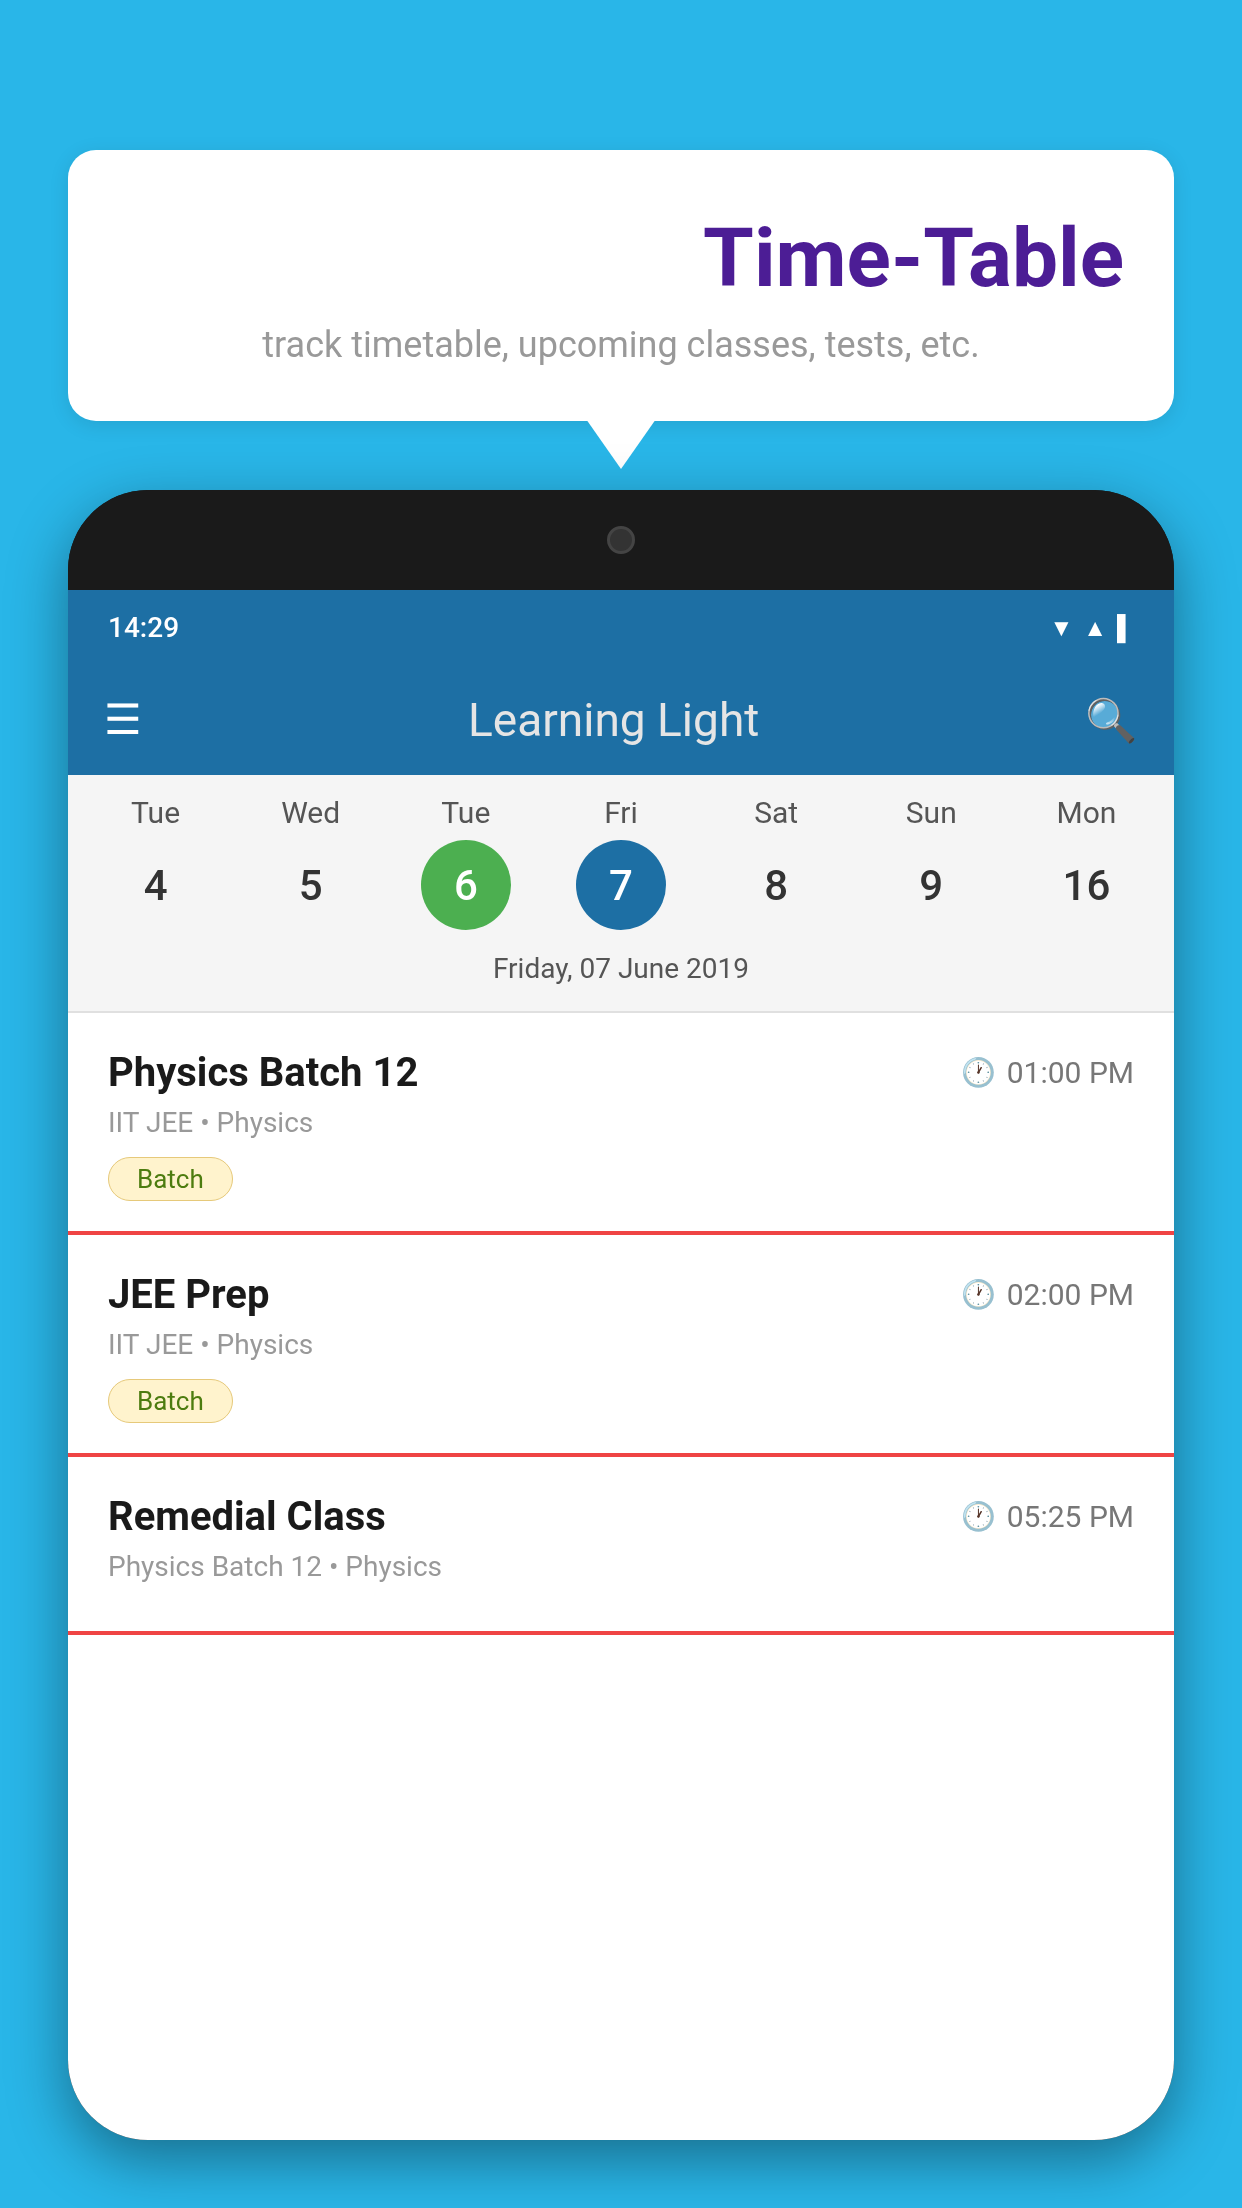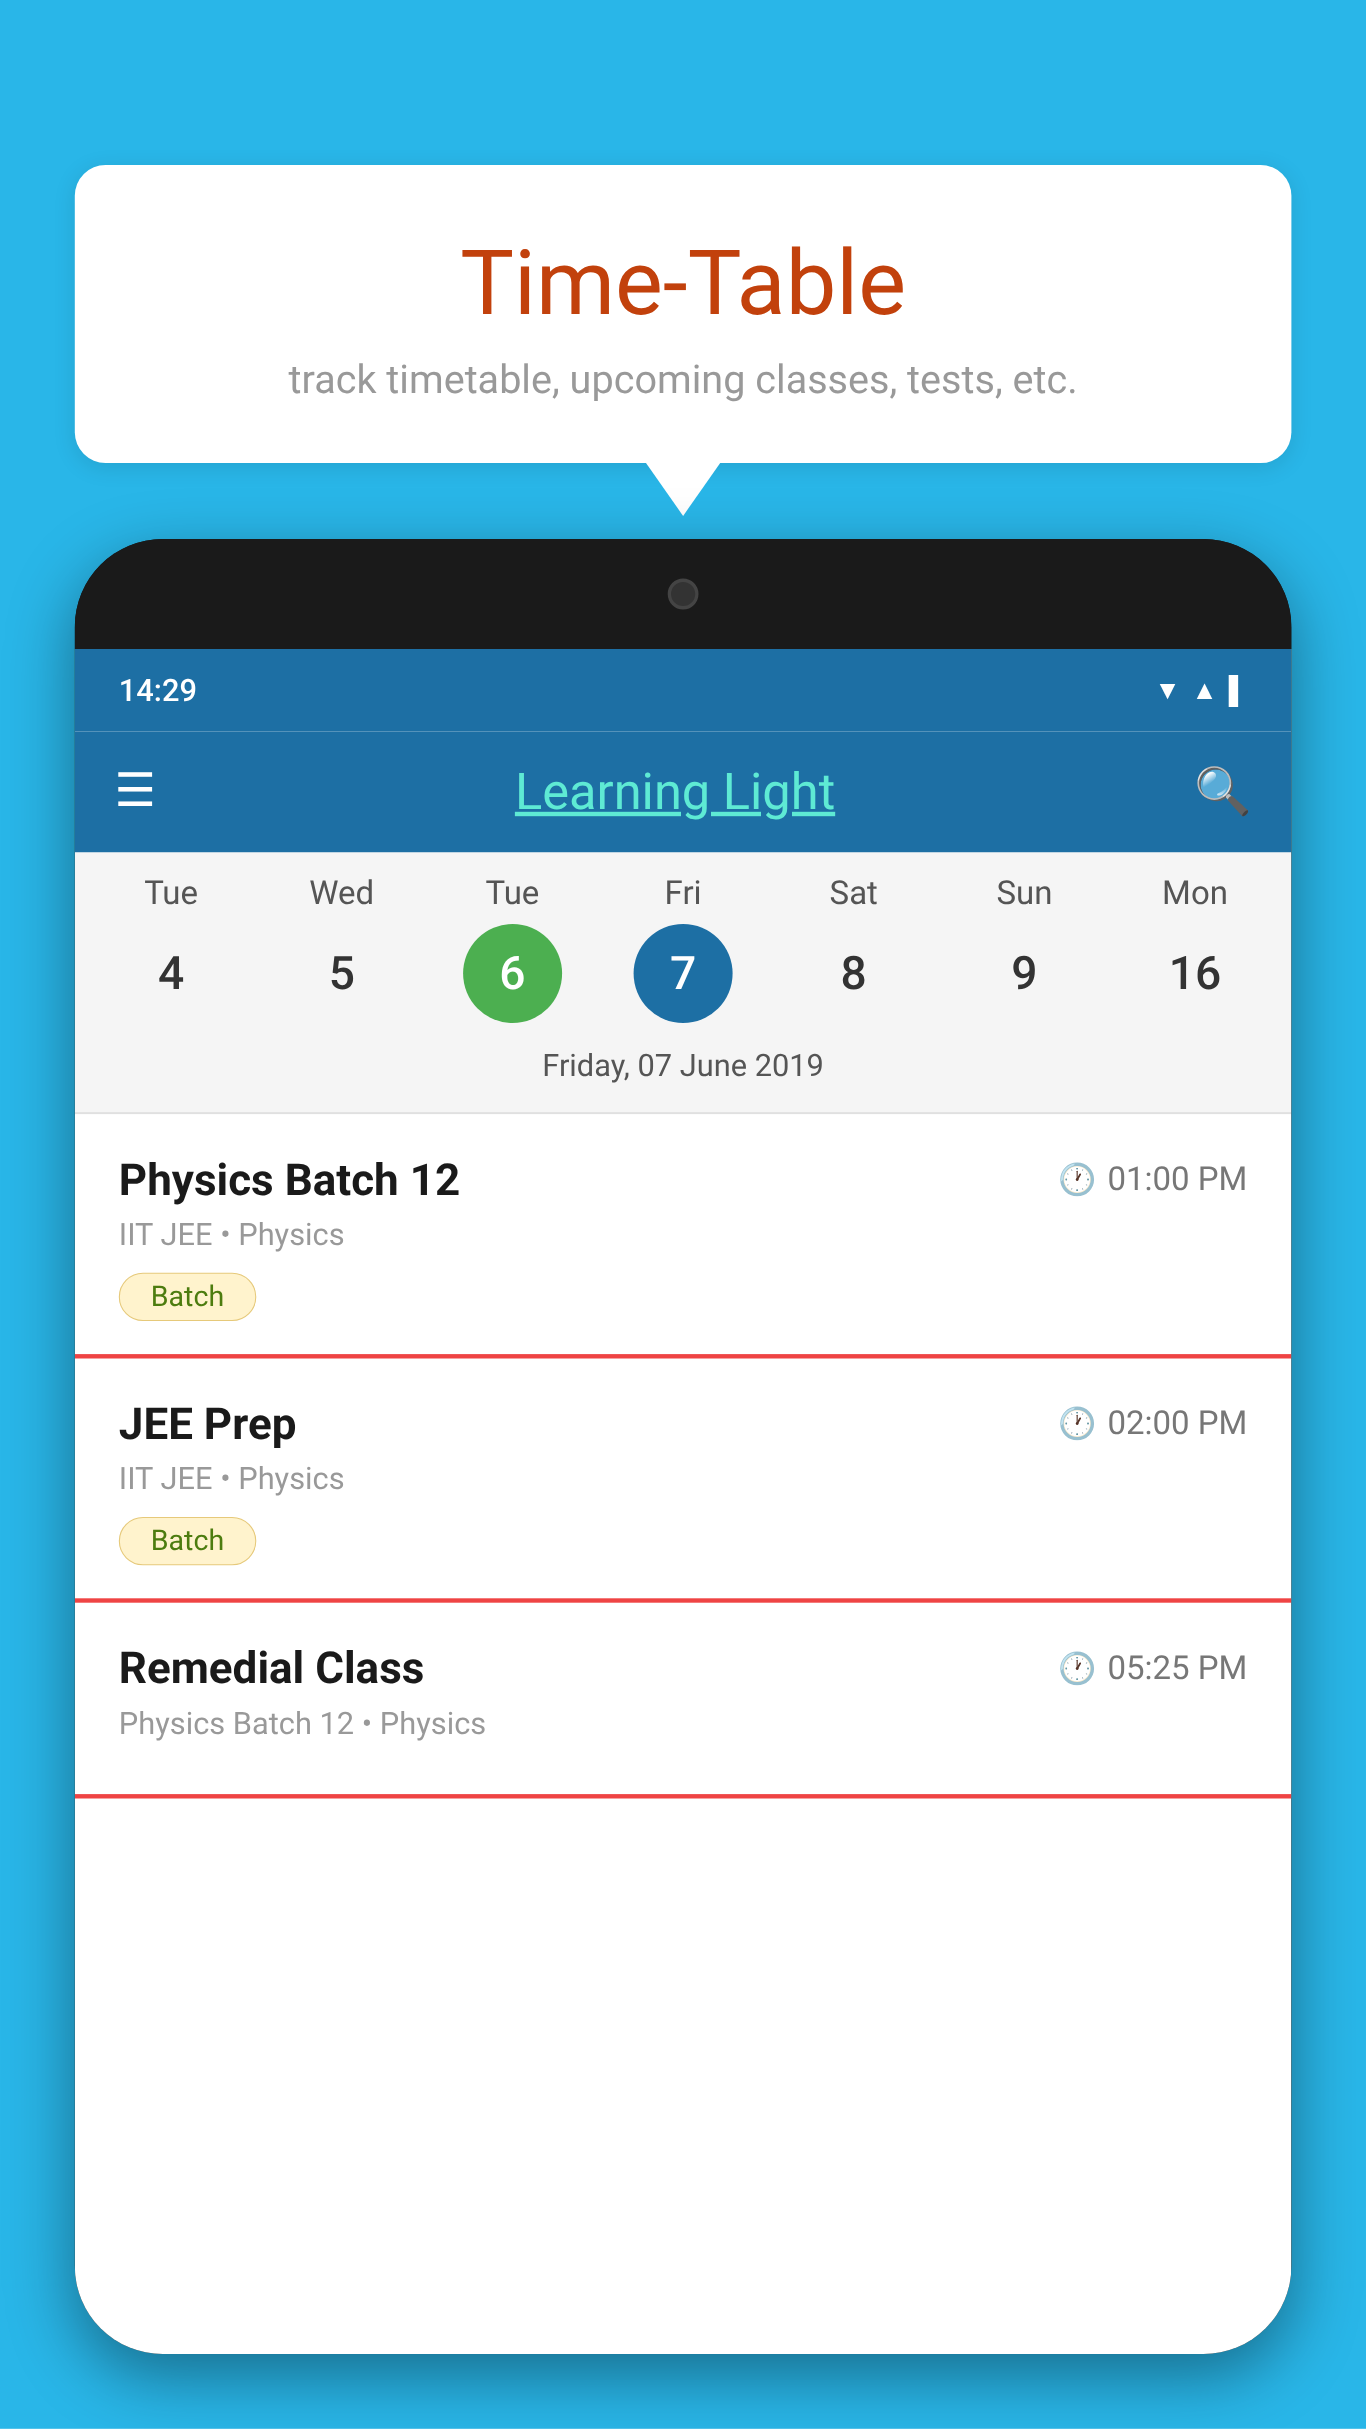--- a/index.html
+++ b/index.html
@@ -39,23 +39,24 @@
       transform: translateX(-50%);
       width: 0;
       height: 0;
       border-left: 35px solid transparent;
       border-right: 35px solid transparent;
       border-top: 50px solid white;
     }
 
     .speech-bubble-title {
       font-size: 82px;
-      color: #c2410c;
-      font-weight: 400;
+      color: #4c1d95;
+      font-weight: 700;
       margin-bottom: 18px;
+      text-align: right;
     }
 
     .speech-bubble-subtitle {
       font-size: 36px;
       color: #999;
       font-weight: 400;
     }
 
     
     .phone-container {
@@ -117,26 +118,25 @@
     }
 
     .hamburger-icon {
       color: white;
       font-size: 42px;
       line-height: 1;
       cursor: pointer;
     }
 
     .app-title {
-      color: #5eead4;
+      color: #e5e5e5;
       font-size: 46px;
       font-weight: 400;
       flex: 1;
       text-align: center;
-      text-decoration: underline;
     }
 
     .search-icon {
       color: white;
       font-size: 42px;
     }
 
     
     .calendar-strip {
       background: #f5f5f5;

